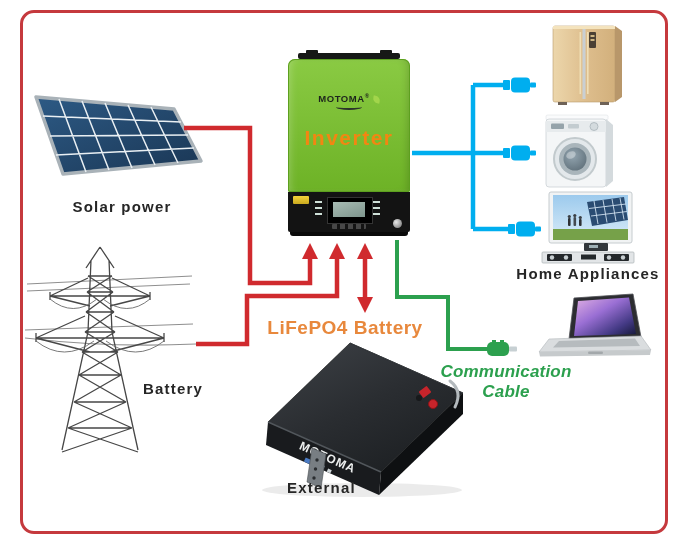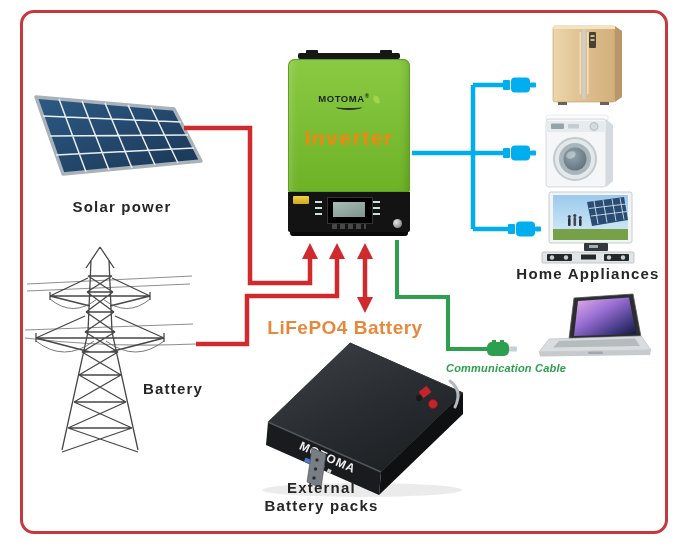--- a/index.html
+++ b/index.html
@@ -8,21 +8,21 @@
   .frame{position:absolute;left:20px;top:10px;width:648px;height:524px;box-sizing:border-box;
          border:3px solid var(--border-red,#c5393d);border-radius:14px;}
   .dev{position:absolute;}
   .overlay{position:absolute;left:0;top:0;pointer-events:none;}
 
   
   .lbl{position:absolute;font-weight:bold;color:var(--label-black,#262626);text-align:center;}
   .lbl-main{font-size:15px;letter-spacing:1.2px;}
   .two-line{line-height:18px;}
   .battery-title{font-size:19px;letter-spacing:.5px;color:var(--battery-orange,#e8883c);}
-  .comm-label{font-size:11px;font-style:italic;letter-spacing:.2px;color:var(--green-line,#2ca04e);}
+  .comm-label{font-size:17px;font-style:italic;letter-spacing:.2px;color:var(--green-line,#2ca04e);}
 
   
   .red-line{stroke:var(--red-line,#d02a2e);stroke-width:4.5;fill:none;}
   .red-fill{fill:var(--red-line,#d02a2e);}
   .cyan-line{stroke:var(--cyan-line,#00aeef);stroke-width:4.5;fill:none;}
   .cyan-fill{fill:var(--cyan-line,#00aeef);}
   .green-line{stroke:var(--green-line,#2ca04e);stroke-width:4;fill:none;}
   .green-fill{fill:var(--green-line,#2ca04e);}
 
   
@@ -246,21 +246,20 @@
     <g>
       <rect x="420" y="388" width="10" height="8" rx="1" fill="#c6242b" transform="rotate(-38 425 392)"></rect>
       <circle cx="433" cy="404" r="4.5" fill="#c6242b" stroke="#8d1418" stroke-width="1"></circle>
       <circle cx="419" cy="398" r="3" fill="#17191b"></circle>
     </g>
     <path d="M450,381 Q463,391 455,407" fill="none" stroke="#b3b9bd" stroke-width="3" stroke-linecap="round"></path>
   </svg>
   <div class="lbl battery-title" style="left:260px;top:317px;width:170px">LiFePO4 Battery</div>
   <div class="lbl lbl-main two-line" style="left:234px;top:479px;width:175px">
     <div>External</div>
-    <div>Battery packs</div>
   </div>
 
   <svg class="overlay" width="680" height="559" viewBox="0 0 680 559">
     <defs>
       <g id="plug" class="cyan-fill">
         <rect x="0" y="-5" width="7" height="10" rx="1"></rect>
         <rect x="8" y="-7.5" width="19" height="15" rx="4"></rect>
         <rect x="27" y="-2.5" width="6" height="5" rx="1"></rect>
       </g>
     </defs>

